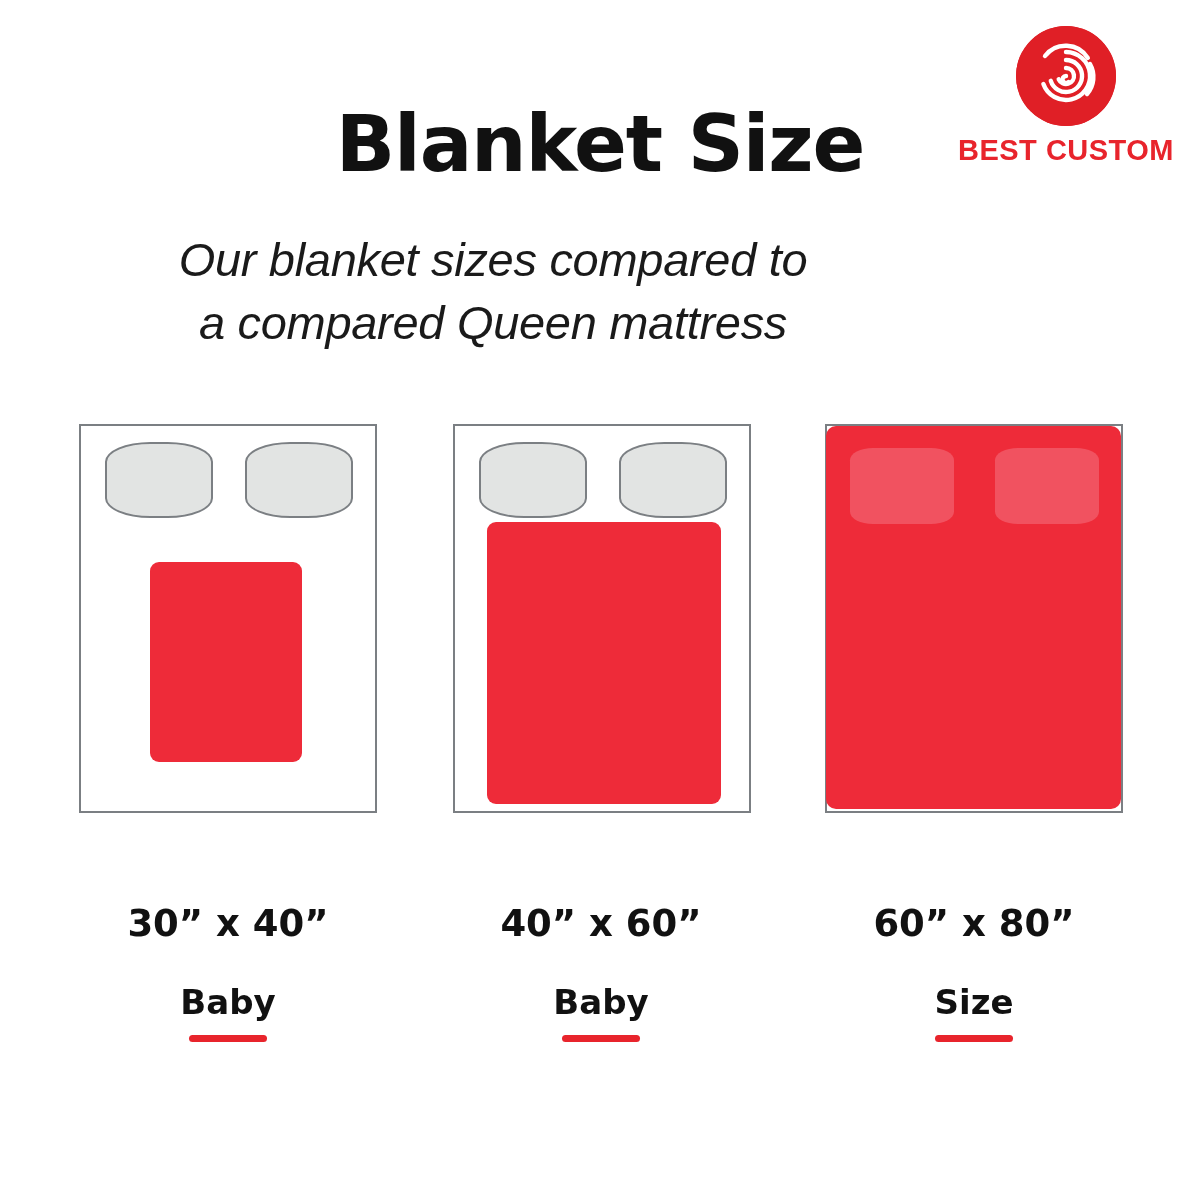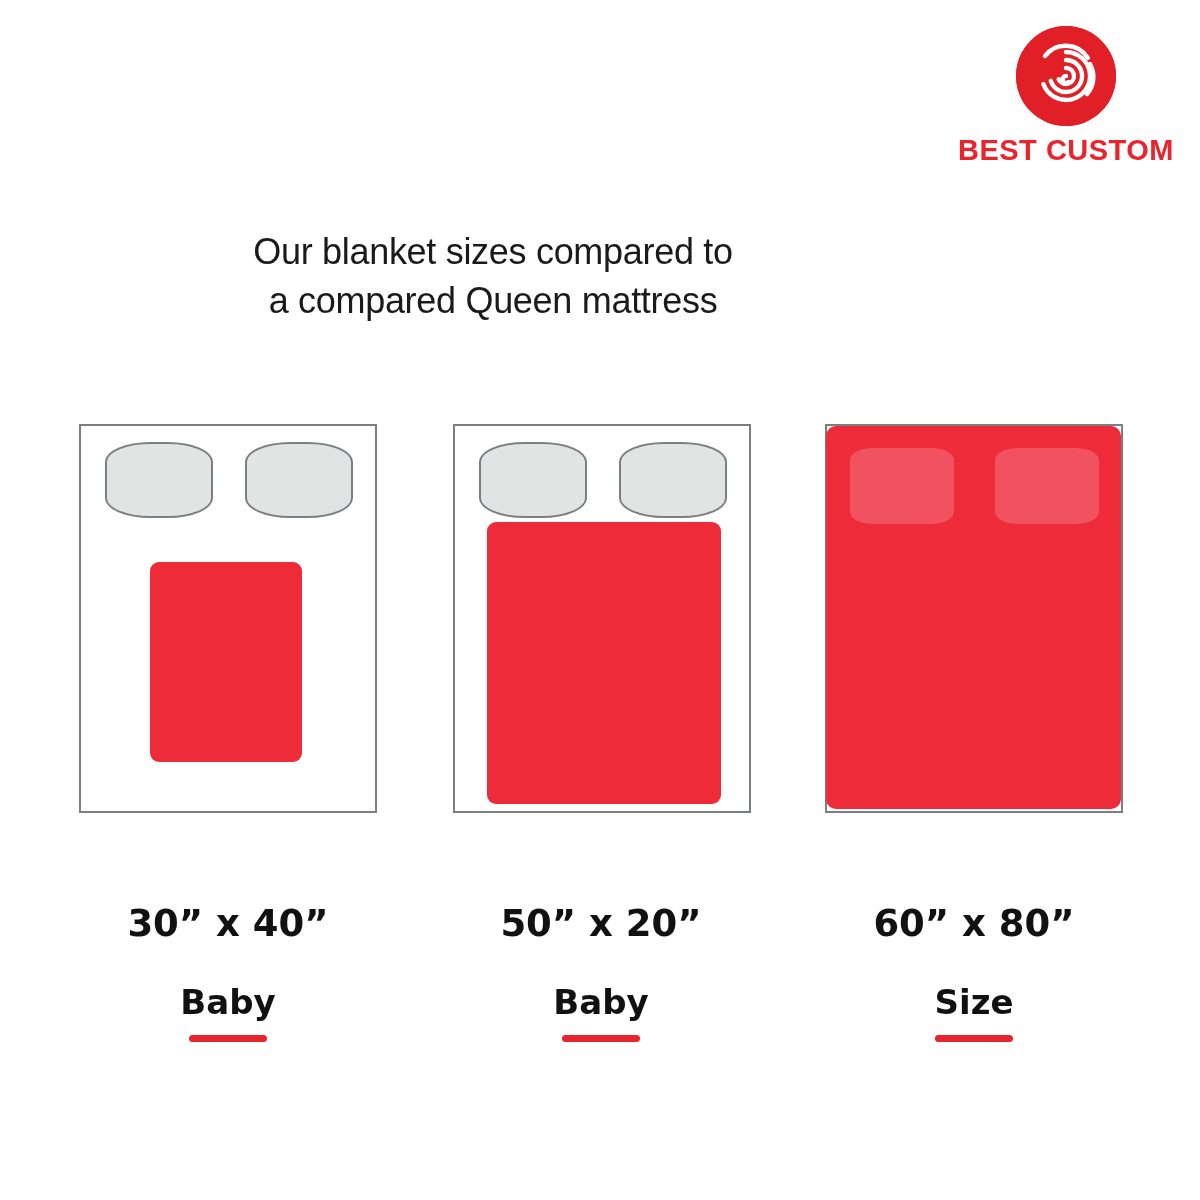--- a/index.html
+++ b/index.html
@@ -63,26 +63,27 @@
     letter-spacing: -1.2px;
     color: #111111;
     font-family: "DejaVu Sans", sans-serif;
   }
   .subtitle {
     position: absolute;
     top: 228px;
     left: 0;
     width: 986px;
     text-align: center;
-    font-size: 36px;
+    font-size: 47px;
     line-height: 1.35;
     font-weight: 400;
     letter-spacing: -0.3px;
     color: #1a1a1a;
     font-family: "Liberation Sans", sans-serif;
+    font-style: italic;
   }
   .subtitle span { display: block; }
 
   
   .beds {
     position: absolute;
     top: 424px;
     left: 0;
     width: 1200px;
     height: 390px;
@@ -208,20 +209,21 @@
           <path d="M50 26 a24 24 0 1 1 -22.6 32"></path>
           <path d="M29 30 a26 26 0 0 1 42.8 2"></path>
           <path d="M74 38 a26 26 0 0 1 -3 30"></path>
           <path d="M50 50 a3.5 3.5 0 1 0 2.5 6"></path>
         </g>
       </svg>
     </div>
     <div class="brand-name">BEST CUSTOM</div>
   </div>
 
+  <div class="title">Blanket Size</div>
   <div class="subtitle">
     <span>Our blanket sizes compared to</span>
     <span>a compared Queen mattress</span>
   </div>
 
   <div class="beds">
 
     <div class="bed bed-1">
       <div class="pillow row p-left"></div>
       <div class="pillow row p-right"></div>
@@ -245,21 +247,21 @@
 
   <div class="captions">
 
     <div class="caption caption-1">
       <div class="caption-size">30” x 40”</div>
       <div class="caption-name">Baby</div>
       <div class="caption-rule"></div>
     </div>
 
     <div class="caption caption-2">
-      <div class="caption-size">50” x 20”</div>
+      <div class="caption-size">40” x 60”</div>
       <div class="caption-name">Baby</div>
       <div class="caption-rule"></div>
     </div>
 
     <div class="caption caption-3">
       <div class="caption-size">60” x 80”</div>
       <div class="caption-name">Size</div>
       <div class="caption-rule"></div>
     </div>
 

